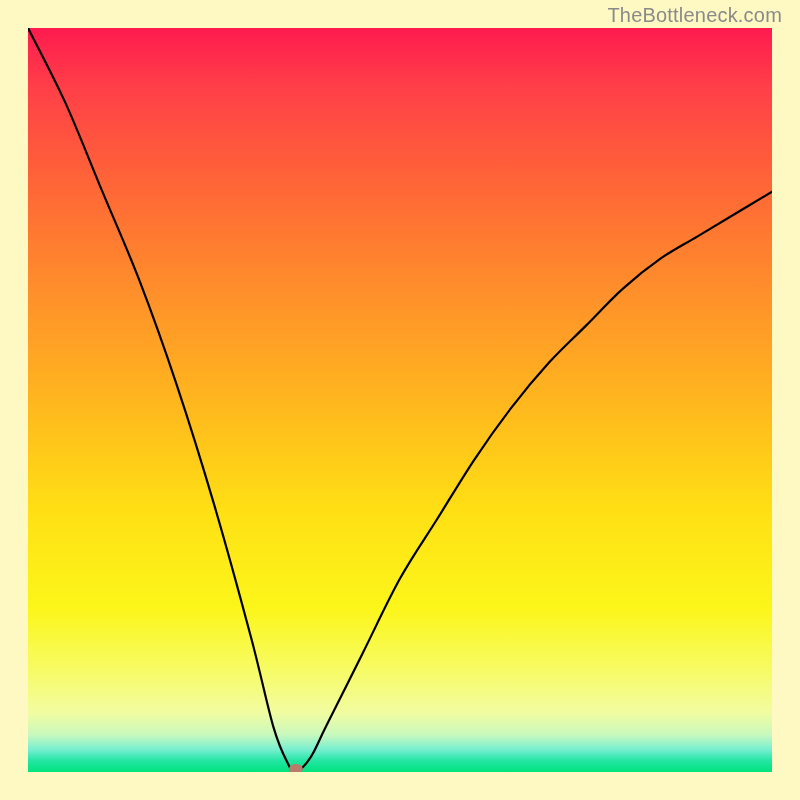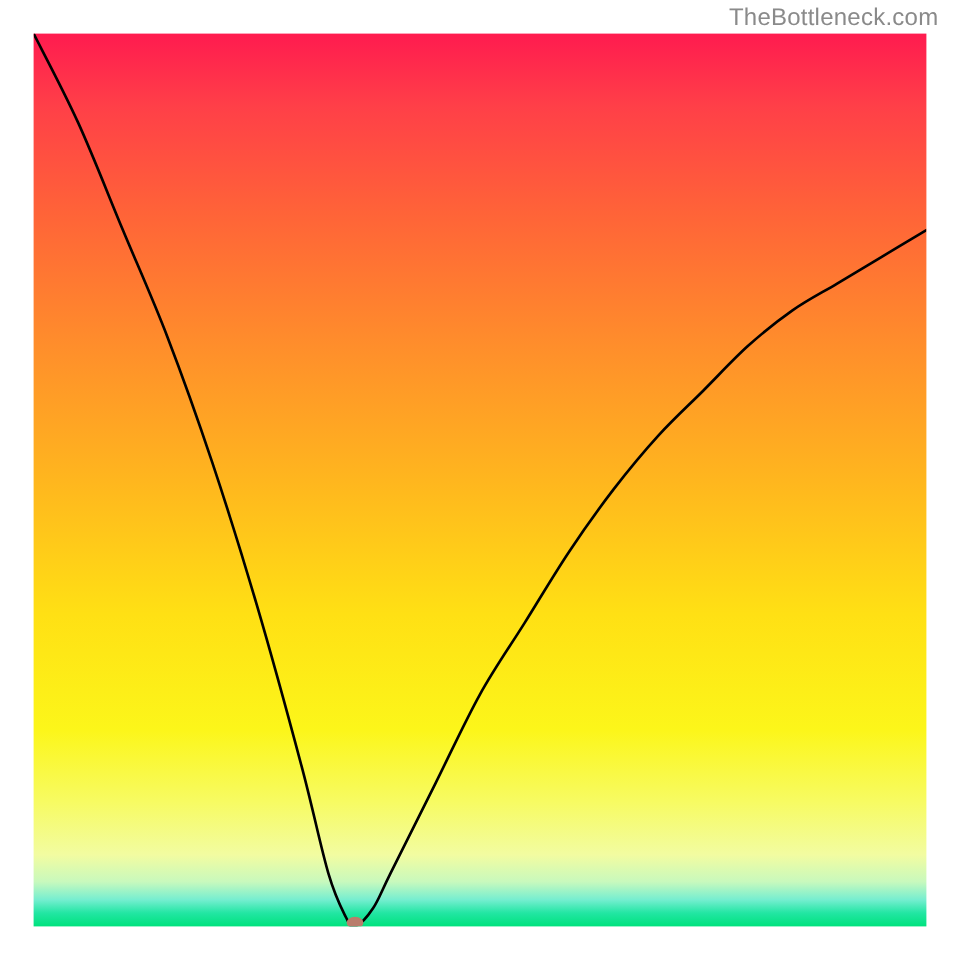--- a/index.html
+++ b/index.html
@@ -7,21 +7,21 @@
     padding: 0;
     width: 800px;
     height: 800px;
     background: #000;
     font-family: Arial, Helvetica, sans-serif;
   }
   .container {
     position: relative;
     width: 800px;
     height: 800px;
-    background: #ffffff;
+    background: #fef9c3;
   }
   .plot-area {
     position: absolute;
     left: 28px;
     top: 28px;
     width: 744px;
     height: 744px;
     overflow: hidden;
     background: linear-gradient(to bottom,
       #ff1b4f 0%,

